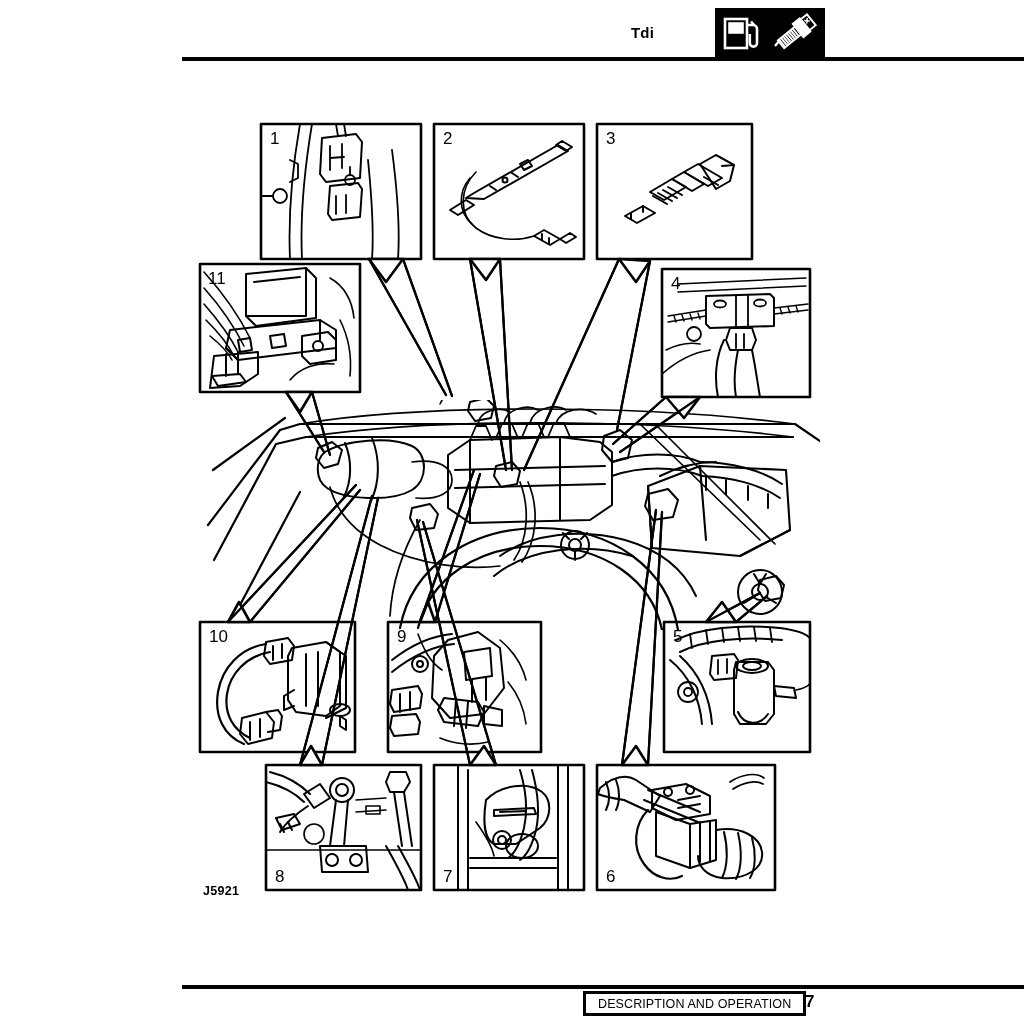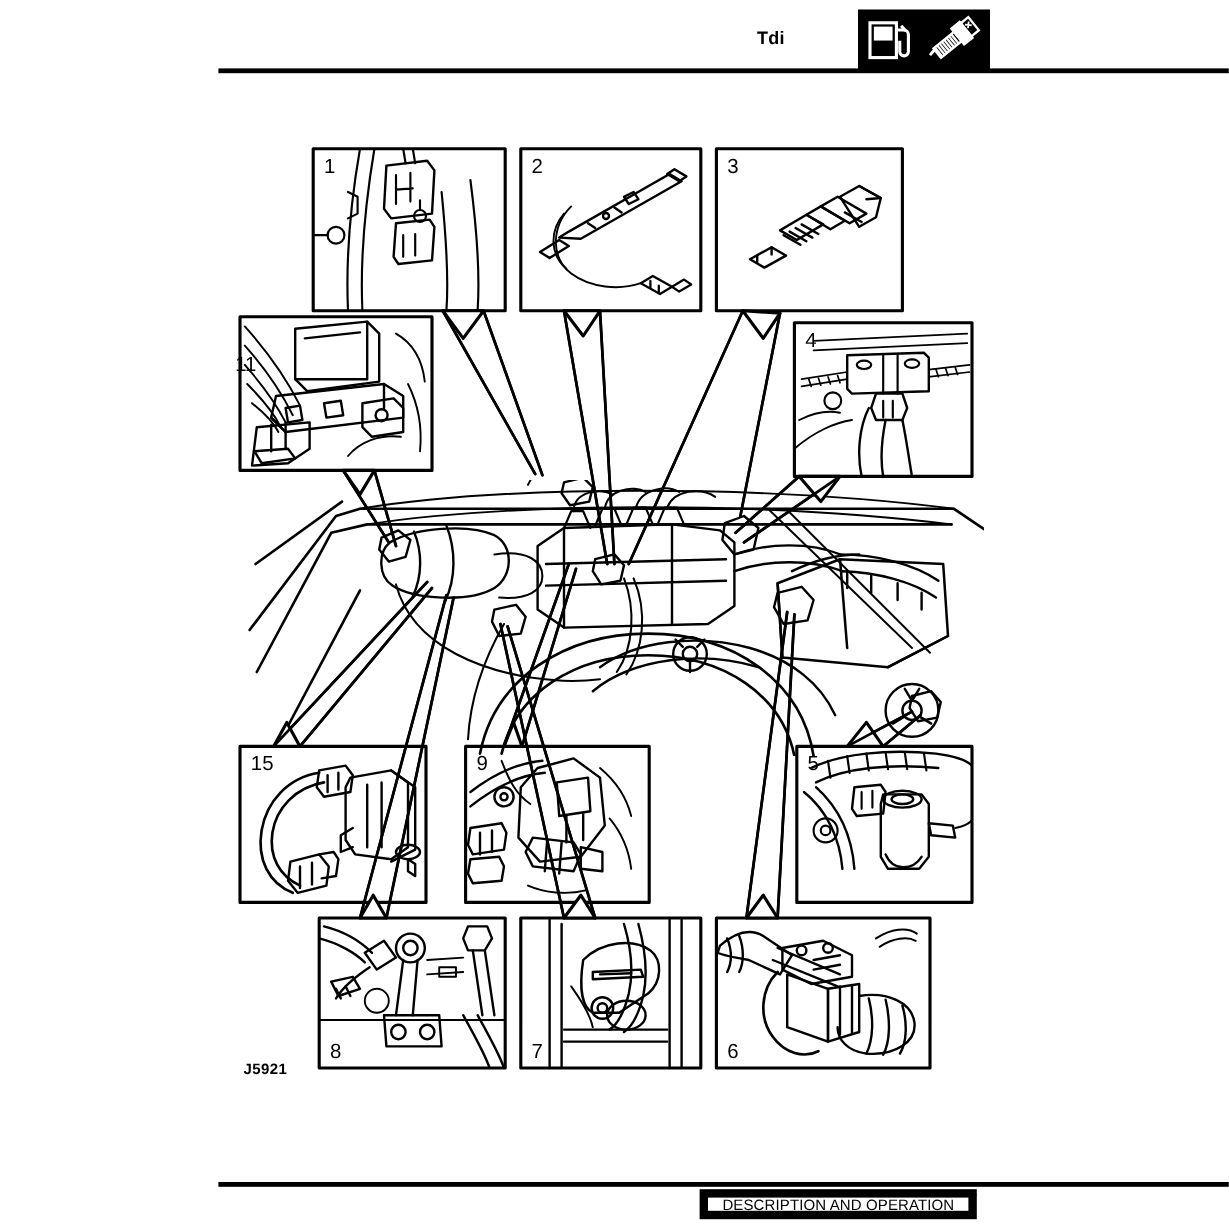--- a/index.html
+++ b/index.html
@@ -67,21 +67,21 @@
     top: 30px;
     width: 842px;
     height: 4px;
     background: #000;
   }
   .footer-label-box {
     position: absolute;
     left: 583px;
     top: 991px;
     height: 25px;
-    border: 7px solid #000000;
+    border: 3px solid #000000;
     display: flex;
     align-items: center;
     justify-content: center;
     padding: 0 12px;
     box-sizing: border-box;
   }
   .footer-label-box span {
     font-size: 12.5px;
     letter-spacing: .1px;
     white-space: nowrap;
@@ -622,22 +622,22 @@
 
     <div class="callout-num" style="left:270px; top:130px;">1</div>
     <div class="callout-num" style="left:443px; top:130px;">2</div>
     <div class="callout-num" style="left:606px; top:130px;">3</div>
     <div class="callout-num" style="left:671px; top:275px;">4</div>
     <div class="callout-num" style="left:673px; top:628px;">5</div>
     <div class="callout-num" style="left:606px; top:868px;">6</div>
     <div class="callout-num" style="left:443px; top:868px;">7</div>
     <div class="callout-num" style="left:275px; top:868px;">8</div>
     <div class="callout-num" style="left:397px; top:628px;">9</div>
-    <div class="callout-num" style="left:209px; top:628px;">15</div>
-    <div class="callout-num" style="left:196px; top:270px;margin-top:25px;">11</div>
+    <div class="callout-num" style="left:209px; top:628px;">10</div>
+    <div class="callout-num" style="left:208px; top:270px;">11</div>
 
     <div class="fig-ref">J5921</div>
   </div>
 
   <div class="footer-zone">
     <div class="footer-rule"></div>
   </div>
 
   <div class="footer-label-box">
     <span>DESCRIPTION AND OPERATION</span>

